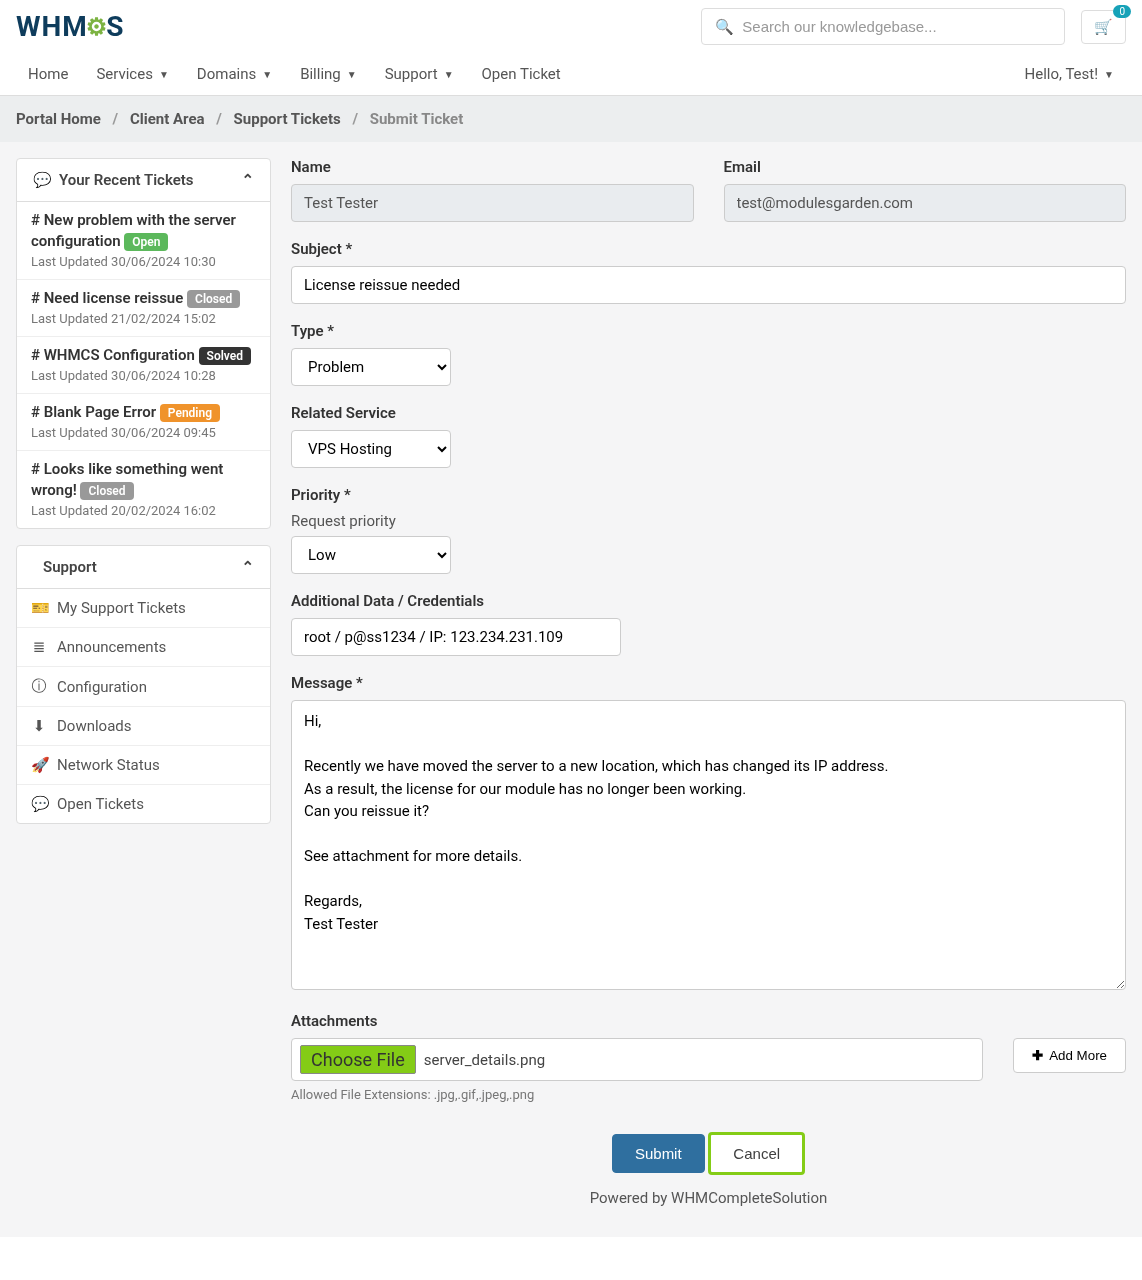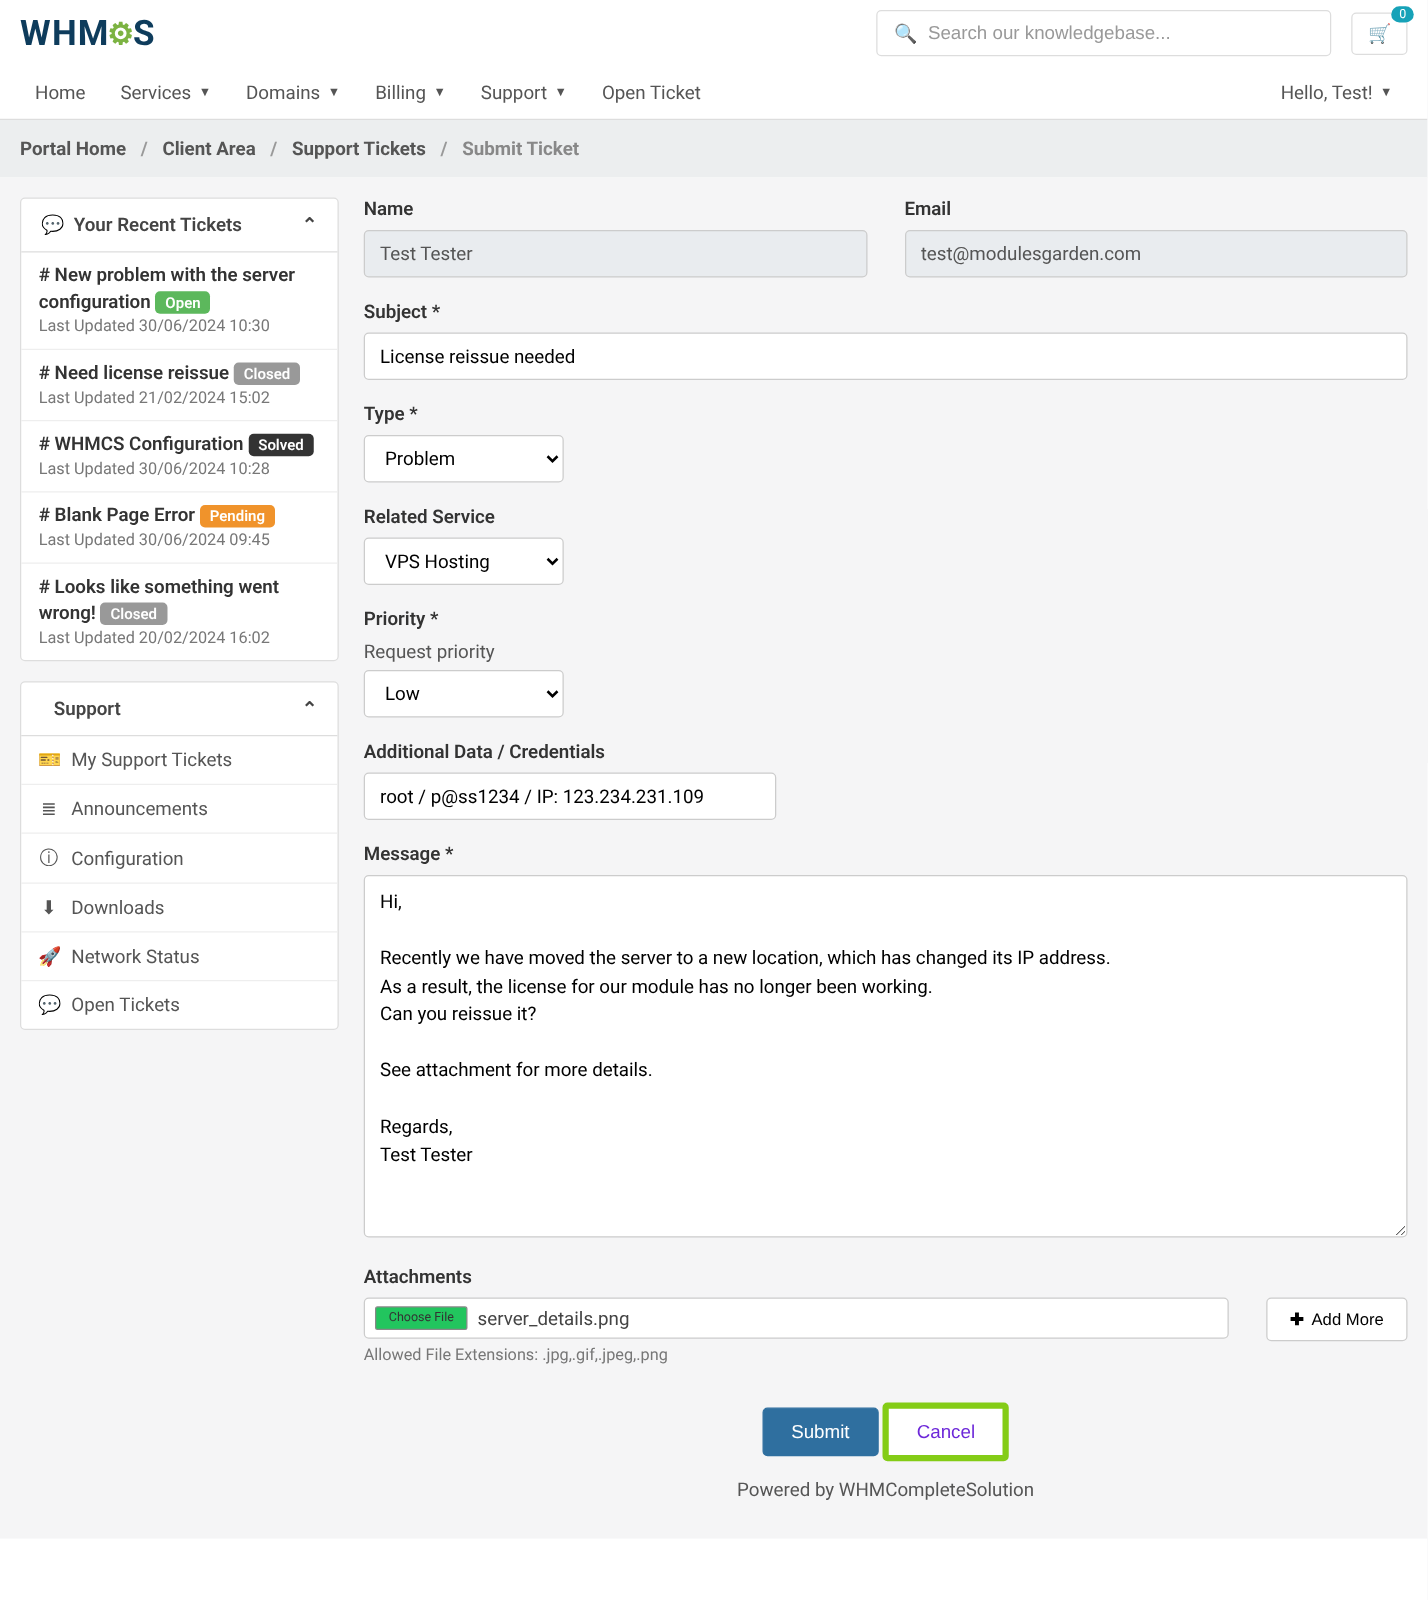--- a/index.html
+++ b/index.html
@@ -53,29 +53,29 @@
     .form-label { font-weight: 600; color: #333; margin-bottom: 8px; display: block; }
     .form-sublabel { color: #555; margin-bottom: 6px; display: block; }
     .form-control { width: 100%; padding: 9px 12px; border: 1px solid #ccc; border-radius: 4px; font-size: 15px; font-family: inherit; background: #fff; }
     .form-control.readonly { background: #e9ecef; color: #555; }
     select.form-control { width: auto; min-width: 160px; padding: 8px 32px 8px 12px; }
     textarea.form-control { min-height: 290px; resize: vertical; line-height: 1.5; }
     
     .attach-row { display: flex; gap: 30px; align-items: flex-start; }
     .file-input-wrap { flex: 1; }
     .file-display { border: 1px solid #ccc; border-radius: 4px; padding: 6px 8px; background: #fff; display: flex; align-items: center; gap: 8px; }
-    .choose-btn { border: 1px solid #888; background: #22c55e; padding: 3px 10px; font-size: 10px; border-radius: 2px; }
+    .choose-btn { border: 1px solid #888; background: #84cc16; padding: 3px 10px; font-size: 18px; border-radius: 2px; }
     .file-name { color: #444; }
     .add-more { border: 1px solid #ccc; background: #fff; padding: 9px 18px; border-radius: 4px; cursor: pointer; display: flex; align-items: center; gap: 6px; }
     .ext-note { font-size: 13px; color: #777; margin-top: 6px; }
     
     .form-actions { text-align: center; margin-top: 30px; }
     .btn { padding: 10px 22px; border-radius: 4px; font-size: 15px; cursor: pointer; border: 1px solid transparent; }
     .btn-primary { background: #2f6f9f; color: #fff; border-color: #2f6f9f; }
-    .btn-default { background: #fff; color: #6d28d9; border: 5px solid #84cc16; }
+    .btn-default { background: #fff; color: #404040; border: 3px solid #84cc16; }
     
     .footer { text-align: center; padding: 14px; color: #555; }
     
     .icon { display: inline-block; width: 16px; text-align: center; }
   </style>
 </head>
 <body>
 
 <div class="header">
   <div class="logo">

